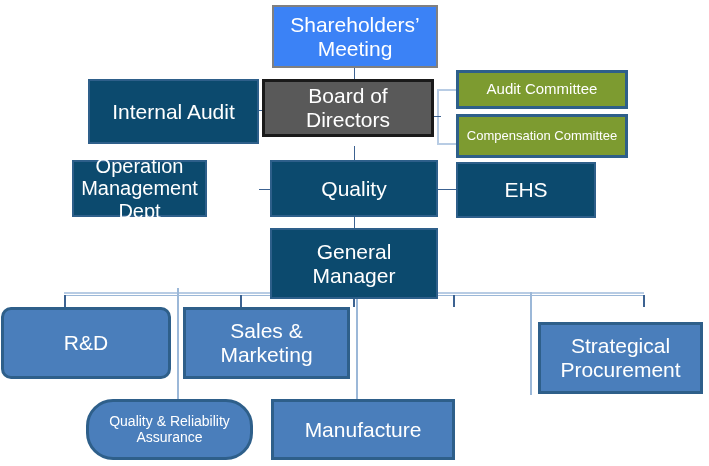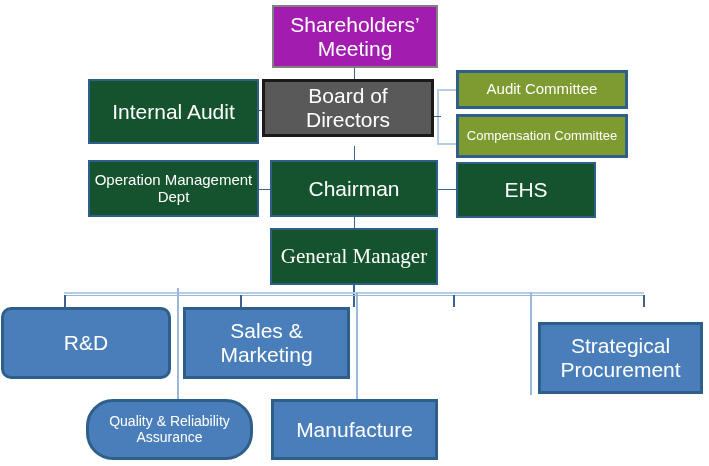--- a/index.html
+++ b/index.html
@@ -22,29 +22,29 @@
     align-items: center;
     justify-content: center;
     text-align: center;
     color: #ffffff;
     line-height: 1.12;
     z-index: 3;
     padding: 2px 4px;
   }
   
   .n-grey {
-    background: #a21caf;
+    background: #3b82f6;
     border: 2px solid #808080;
   }
   .n-dark {
     background: #595959;
     border: 3px solid #1a1a1a;
   }
   .n-navy {
-    background: #14532d;
+    background: #0c4a6e;
     border: 2px solid #2e5f8a;
   }
   .n-green {
     background: #7d9b३0;
     background: #7d9b30;
     border: 3px solid #2e5f8a;
   }
   .n-blue {
     background: #4a7ebb;
     border: 3px solid #2e5f8a;
@@ -102,33 +102,33 @@
   <div class="node n-grey" style="left:272px; top:5px; width:166px; height:63px; font-size:21px;">Shareholders’ Meeting</div>
 
   <div class="node n-navy" style="left:88px; top:79px; width:171px; height:65px; font-size:21px;">Internal Audit</div>
 
   <div class="node n-dark" style="left:262px; top:79px; width:172px; height:58px; font-size:21px;">Board of Directors</div>
 
   <div class="node n-green" style="left:456px; top:70px; width:172px; height:39px; font-size:15px;">Audit Committee</div>
 
   <div class="node n-green" style="left:456px; top:114px; width:172px; height:44px; font-size:13px;">Compensation Committee</div>
 
-  <div class="node n-navy" style="left:88px; top:160px; width:171px; height:57px; font-size:15px;">Operation Management Dept</div>
+  <div class="node n-navy" style="left:72px; top:160px; width:135px; height:57px; font-size:20px;">Operation Management Dept</div>
 
-  <div class="node n-navy" style="left:270px; top:160px; width:168px; height:57px; font-size:21px;">Chairman</div>
+  <div class="node n-navy" style="left:270px; top:160px; width:168px; height:57px; font-size:21px;">Quality</div>
 
   <div class="node n-navy" style="left:456px; top:162px; width:140px; height:56px; font-size:21px;">EHS</div>
 
-  <div class="node n-navy" style="left:270px; top:228px; width:168px; height:57px; font-size:21px;font-family:Liberation Serif, serif;">General Manager</div>
+  <div class="node n-navy" style="left:270px; top:228px; width:168px; height:71px; font-size:21px;">General Manager</div>
 
   <div class="node n-blue" style="left:1px; top:307px; width:170px; height:72px; font-size:21px;border-radius:10px;">R&amp;D</div>
 
   <div class="node n-blue" style="left:183px; top:307px; width:167px; height:72px; font-size:21px;">Sales &amp; Marketing</div>
 
 
   <div class="node n-blue" style="left:538px; top:322px; width:165px; height:72px; font-size:21px;">Strategical Procurement</div>
 
   <div class="node n-blue" style="left:86px; top:399px; width:167px; height:61px; font-size:14px;border-radius:27px;">Quality &amp; Reliability Assurance</div>
 
-  <div class="node n-blue" style="left:271px; top:399px; width:167px; height:61px; font-size:21px;">Manufacture</div>
+  <div class="node n-blue" style="left:271px; top:399px; width:184px; height:61px; font-size:21px;">Manufacture</div>
 
 
 </div>
 
 </body></html>

